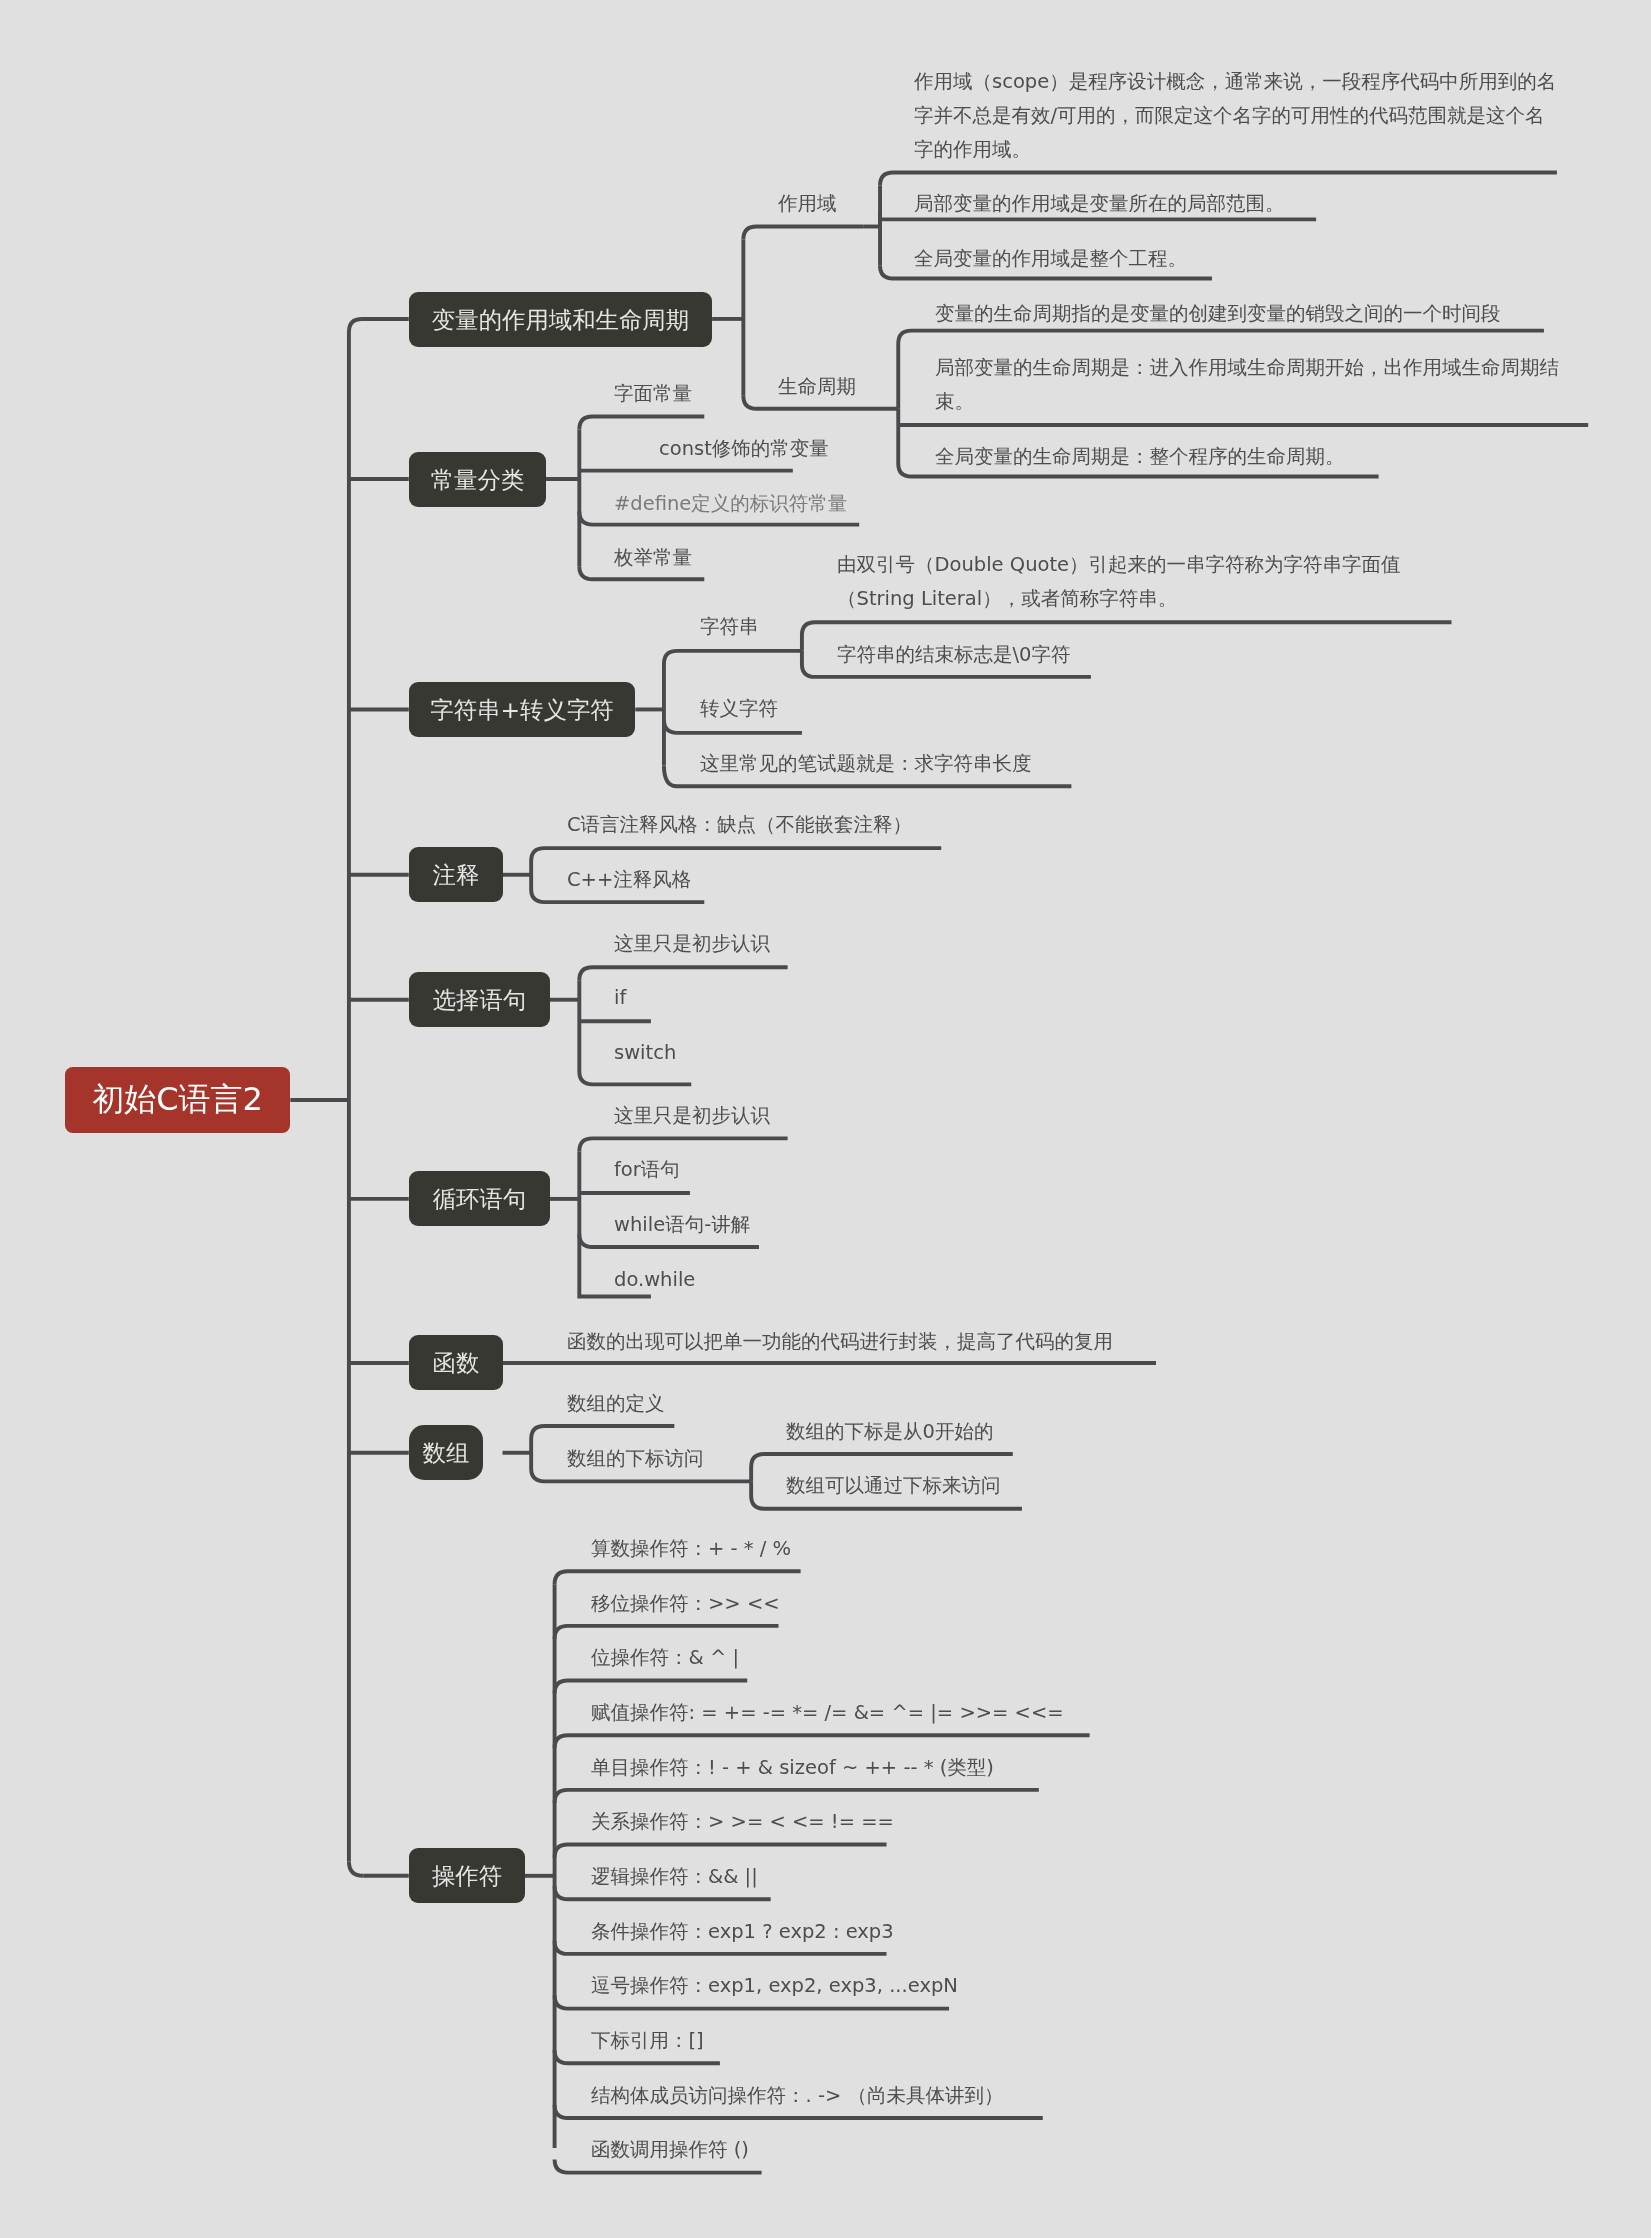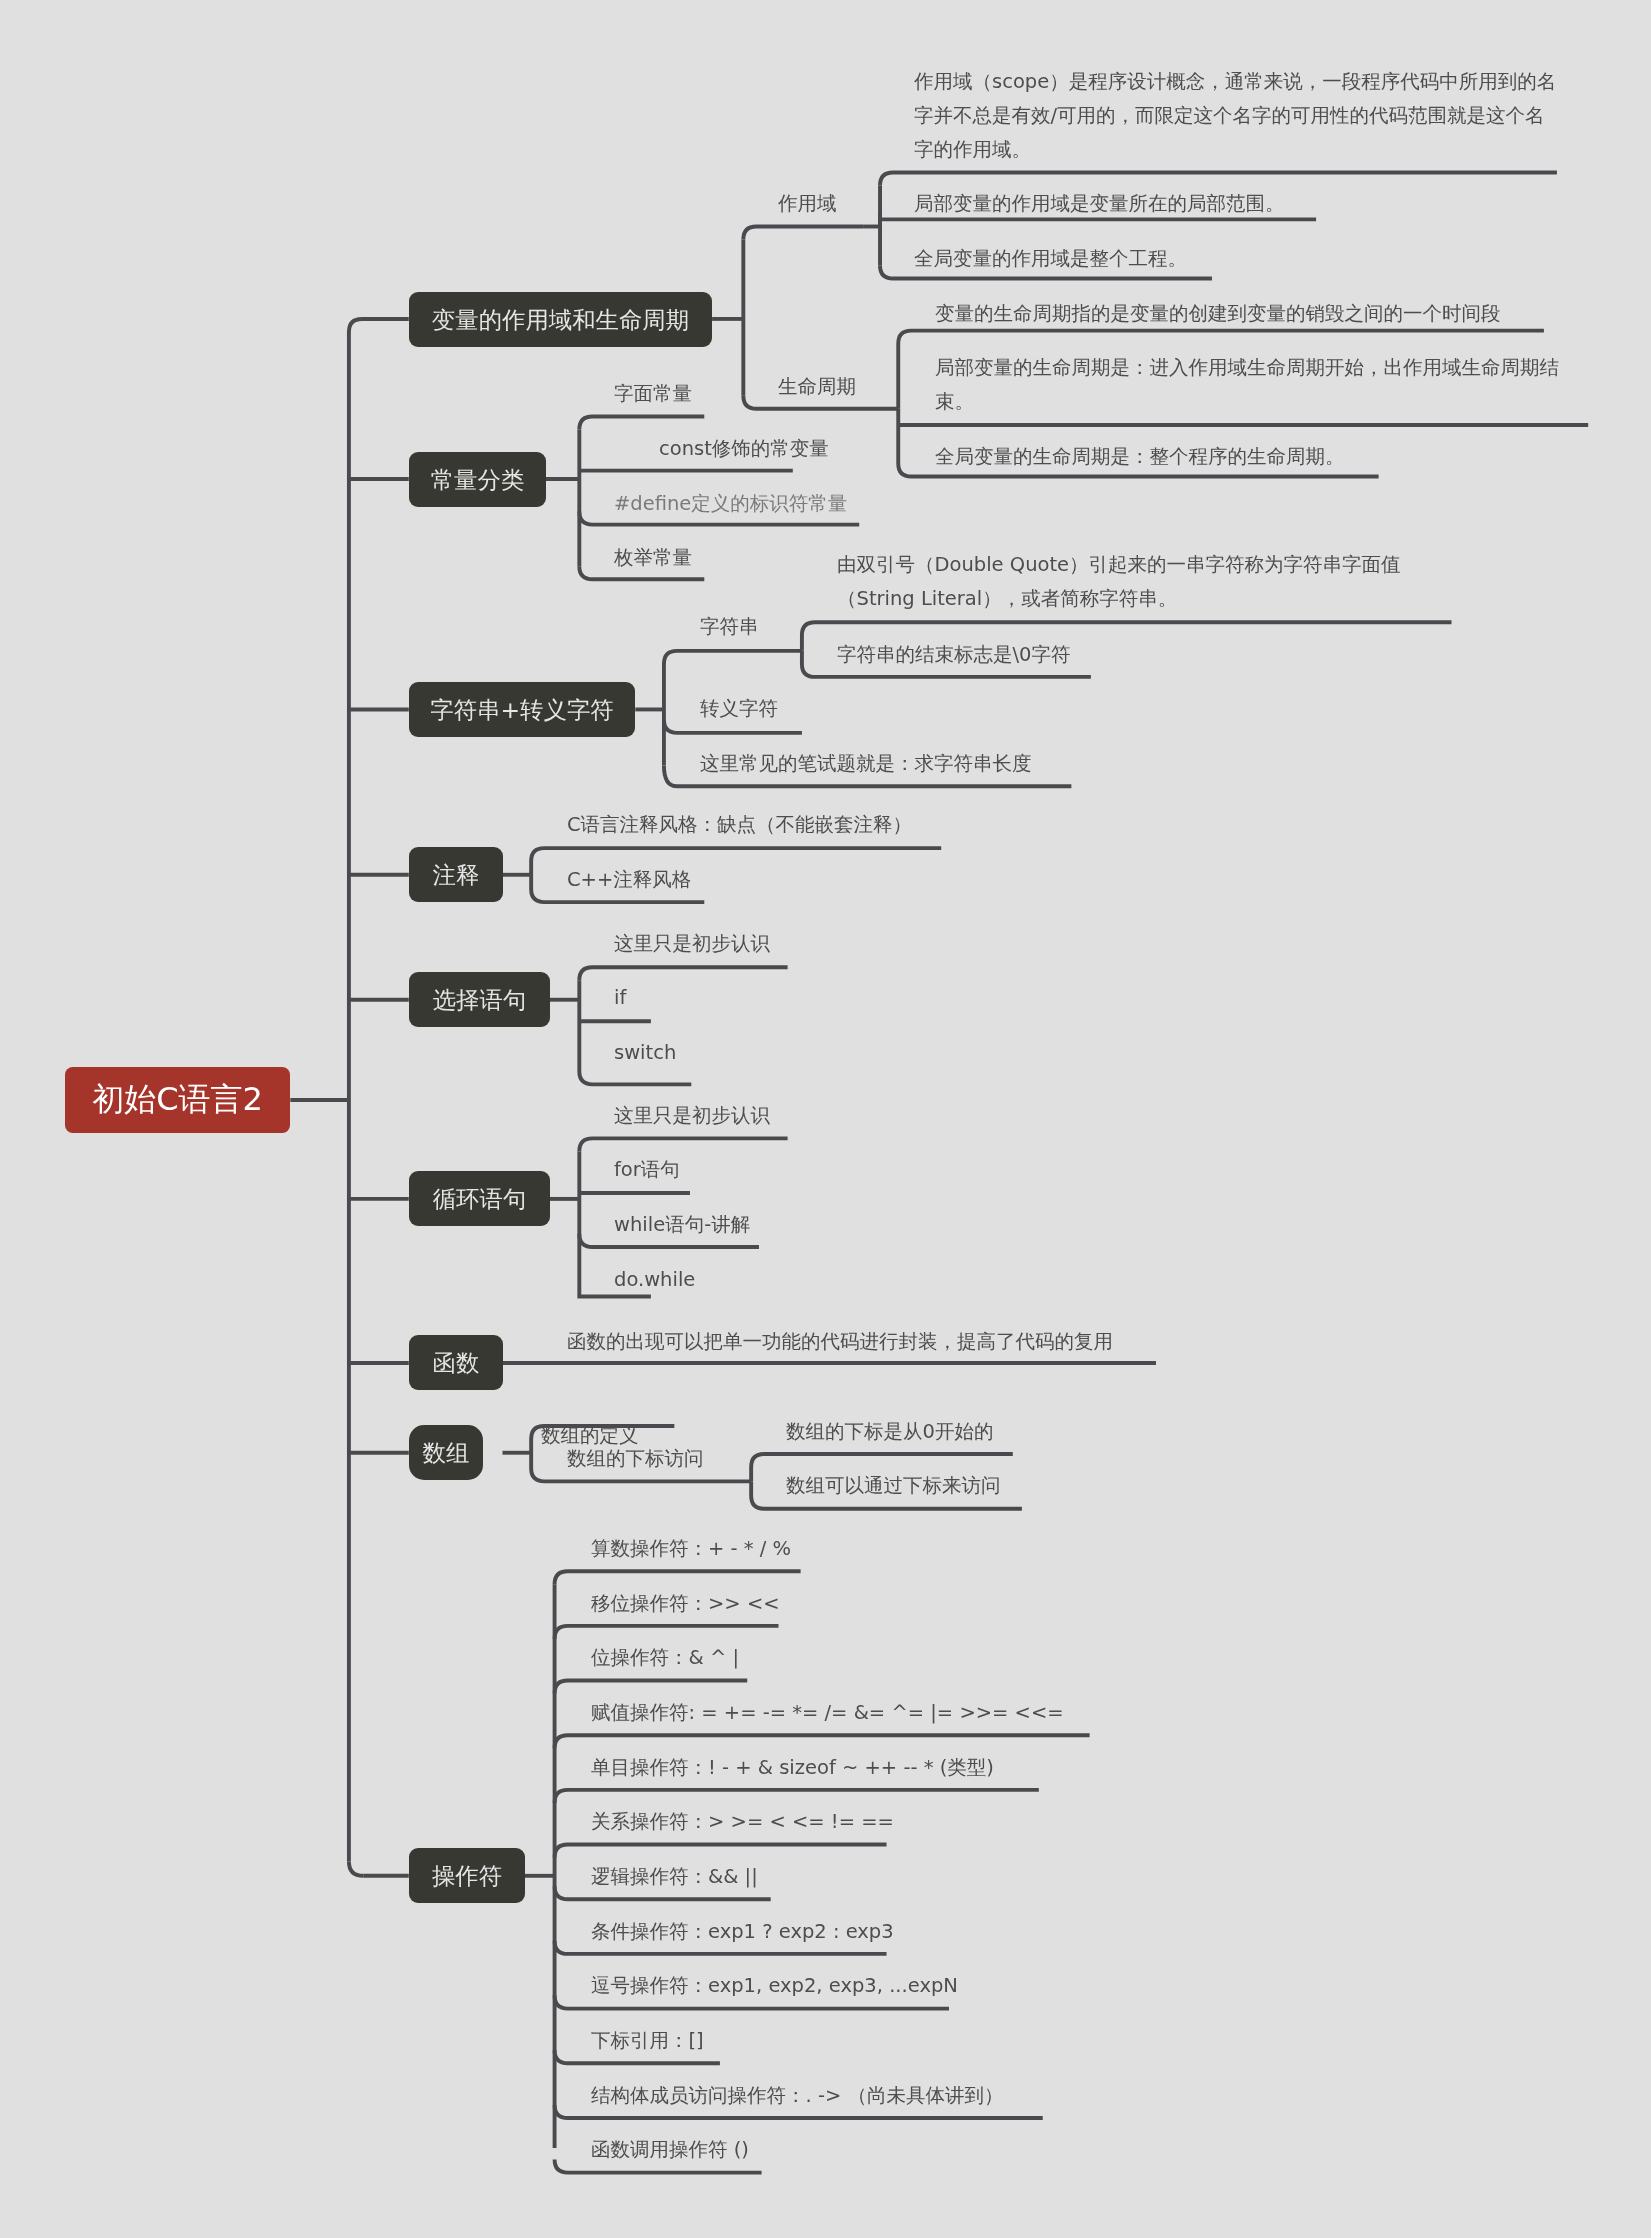--- a/index.html
+++ b/index.html
@@ -172,21 +172,21 @@
 <div class="main" style="left:409px;top:1171px;width:141px;height:55px;">循环语句</div>
 <div class="leaf" style="left:614px;top:1099px;">这里只是初步认识</div>
 <div class="leaf" style="left:614px;top:1153px;">for语句</div>
 <div class="leaf" style="left:614px;top:1208px;">while语句-讲解</div>
 <div class="leaf" style="left:614px;top:1263px;">do.while</div>
 
 <div class="main" style="left:409px;top:1335px;width:94px;height:55px;">函数</div>
 <div class="leaf" style="left:567px;top:1325px;">函数的出现可以把单一功能的代码进行封装，提高了代码的复用</div>
 
 <div class="main" style="left:409px;top:1425px;width:74px;height:55px;border-radius:15px;">数组</div>
-<div class="leaf" style="left:541px;top:1387px;margin-top:32px;">数组的定义</div>
+<div class="leaf" style="left:567px;top:1387px;">数组的定义</div>
 <div class="leaf" style="left:567px;top:1442px;">数组的下标访问</div>
 <div class="leaf" style="left:786px;top:1415px;">数组的下标是从0开始的</div>
 <div class="leaf" style="left:786px;top:1469px;">数组可以通过下标来访问</div>
 
 <div class="main" style="left:409px;top:1848px;width:116px;height:55px;">操作符</div>
 <div class="leaf" style="left:591px;top:1532px;">算数操作符：+ - * / %</div>
 <div class="leaf" style="left:591px;top:1587px;">移位操作符：&gt;&gt; &lt;&lt;</div>
 <div class="leaf" style="left:591px;top:1641px;">位操作符：&amp; ^ |</div>
 <div class="leaf" style="left:591px;top:1696px;">赋值操作符: =  +=  -=  *=  /=  &amp;=  ^=  |=  &gt;&gt;=  &lt;&lt;=</div>
 <div class="leaf" style="left:591px;top:1751px;">单目操作符：!  -  +  &amp; sizeof  ~  ++  --  *  (类型)</div>

